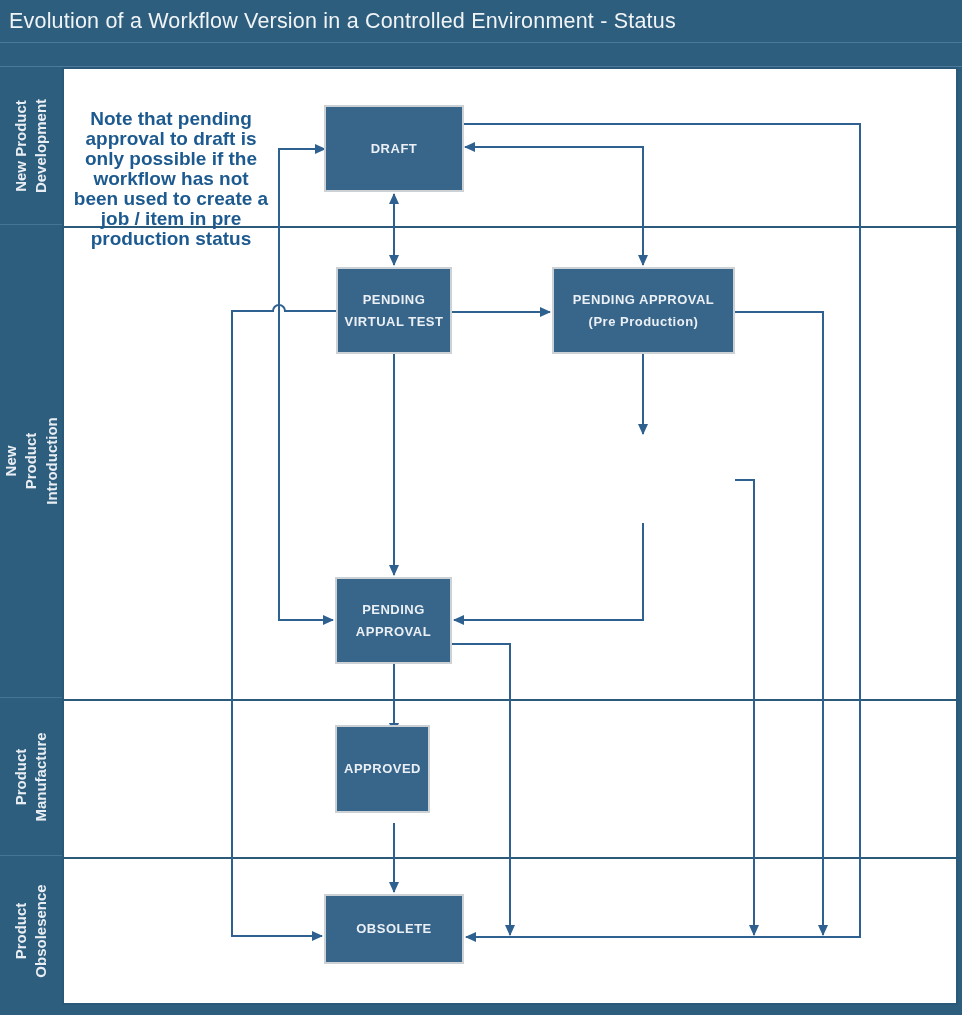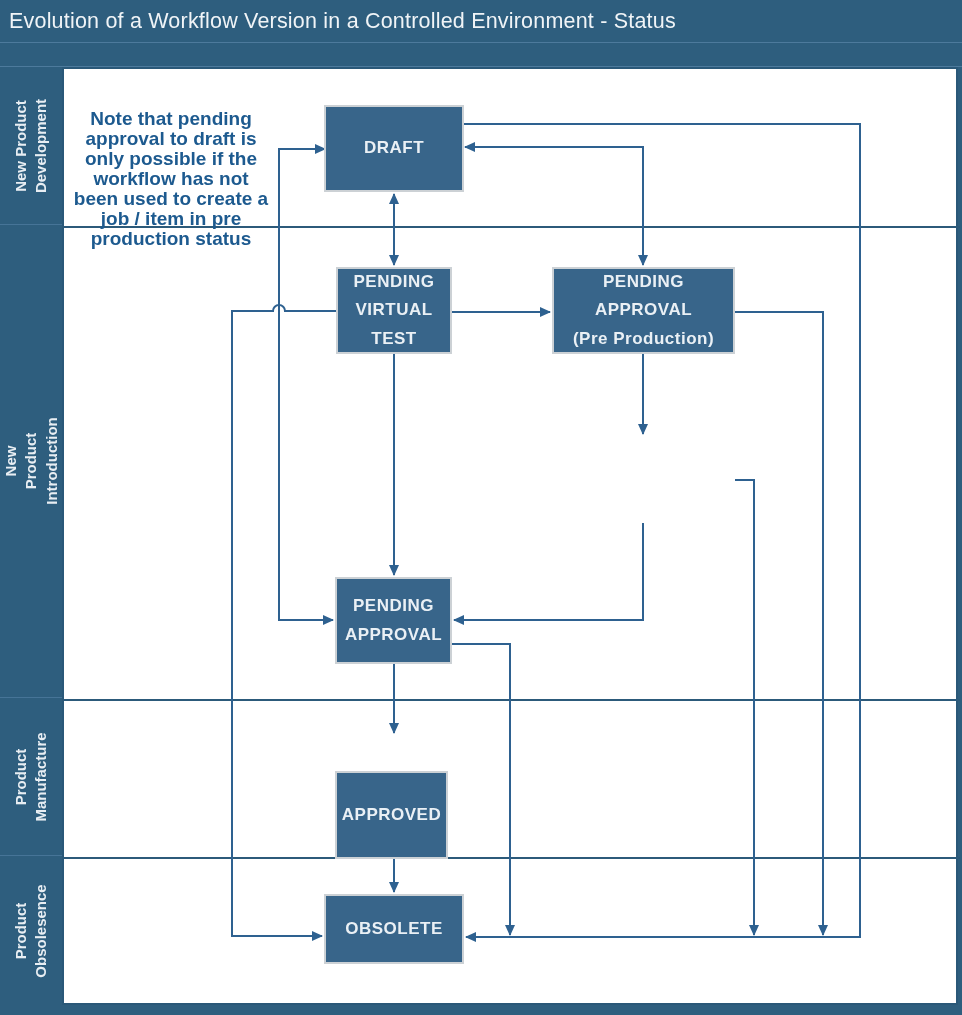--- a/index.html
+++ b/index.html
@@ -46,29 +46,29 @@
     color:#1d5a8f; font-size:19px; font-weight:bold;
     line-height:20px; text-align:center;margin-top:20px;
   }
   .node {
     position:absolute;
     background:#38658a;
     border:2px solid #ccd1d5;
     color:#eaf0f5;
     display:flex; align-items:center; justify-content:center;
     text-align:center;
-    font-size:17px; font-weight:bold; letter-spacing:.5px;
+    font-size:13px; font-weight:bold; letter-spacing:.5px;
     line-height:1.65; white-space:pre-line;
   }
   .n-draft            { left:260px; top:36px;  width:140px; height:87px; }
   .n-pvt              { left:272px; top:198px; width:116px; height:87px; }
   .n-papp             { left:488px; top:198px; width:183px; height:87px; }
   .n-preprod          { left:488px; top:367px; width:183px; height:87px; }
   .n-pa               { left:271px; top:508px; width:117px; height:87px; }
-  .n-approved         { left:271px; top:702px; width:113px; height:88px;text-align:center; }
+  .n-approved         { left:271px; top:656px; width:95px; height:88px;text-align:center; }
   .n-obsolete         { left:260px; top:825px; width:140px; height:70px; }
 </style>
 </head>
 <body>
 
 <div class="title-bar">Evolution of a Workflow Version in a Controlled Environment - Status</div>
 <div class="spacer-band"></div>
 
 <div class="lane-col">
   <div class="lane-cell" style="top:0; height:158px;">

